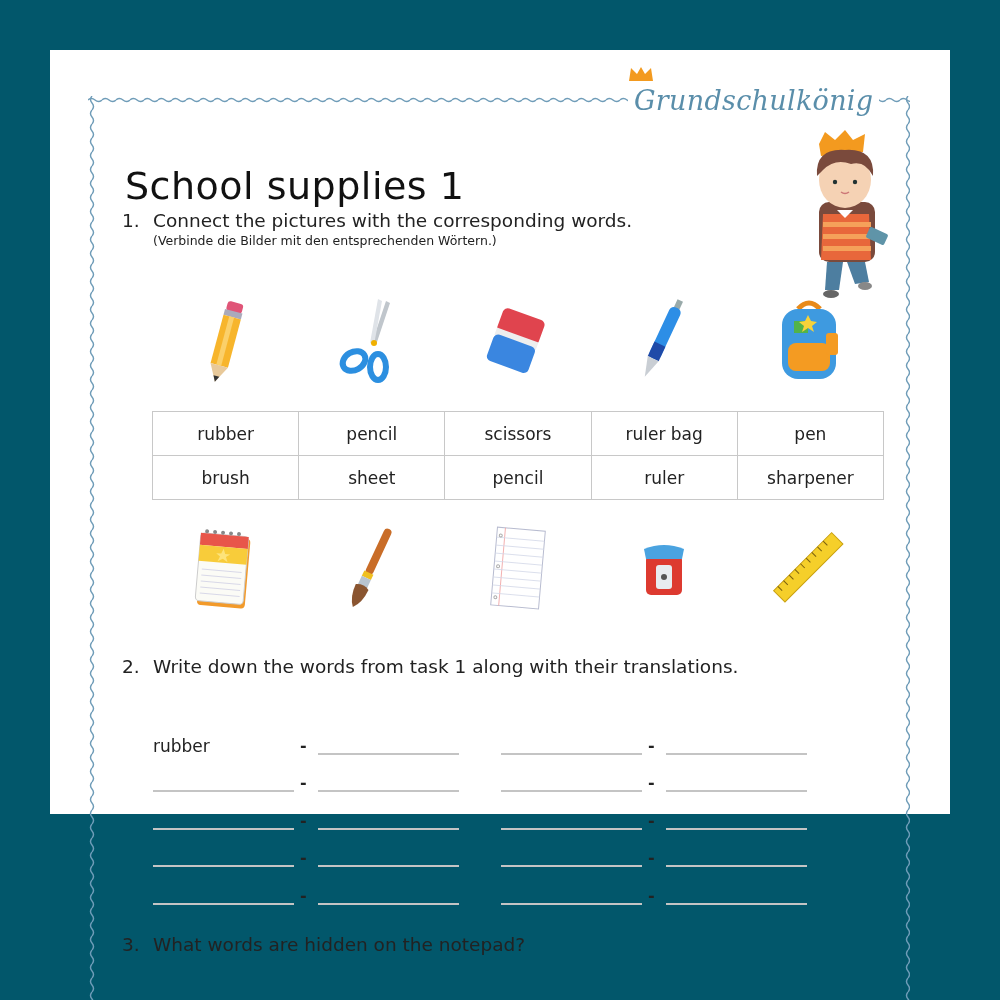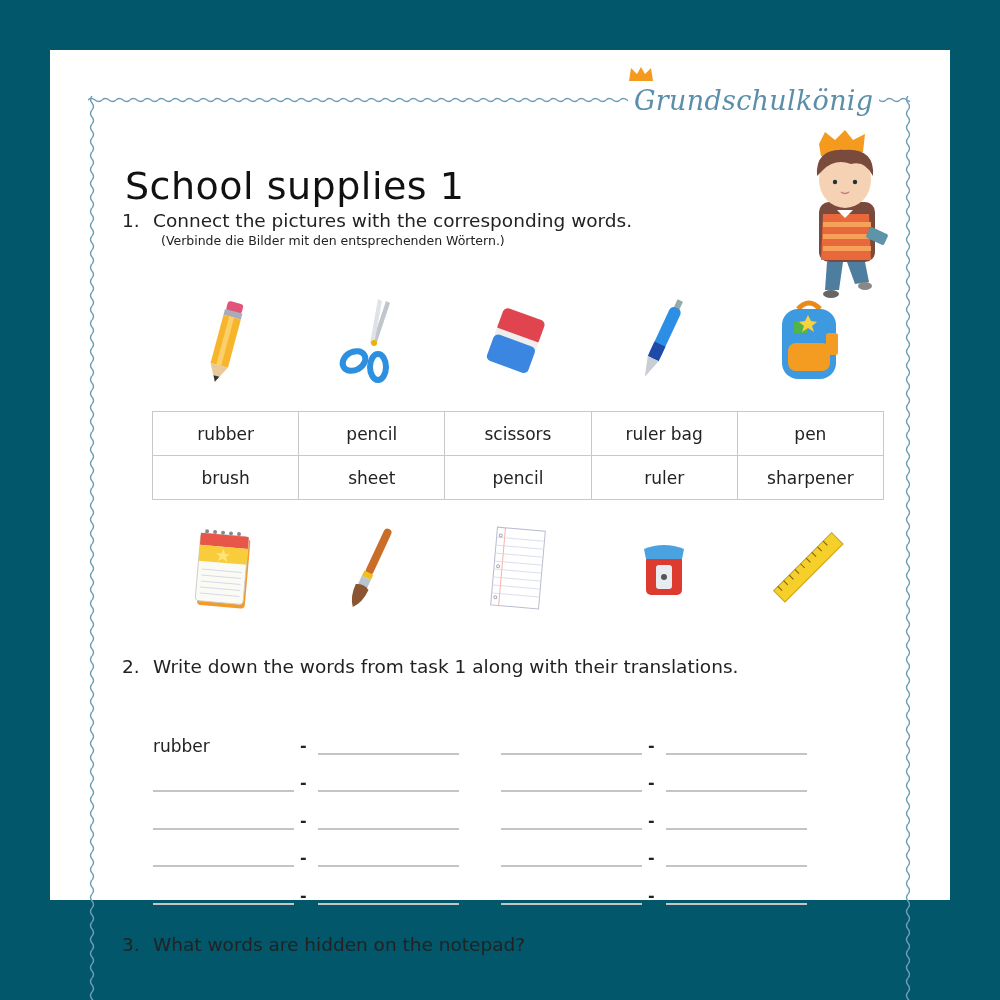--- a/index.html
+++ b/index.html
@@ -6,21 +6,21 @@
     html, body { width: 1000px; height: 1000px; overflow: hidden; }
     body {
       background: #02576b;
       position: relative;
       font-family: "DejaVu Sans", sans-serif;
       color: #111;
     }
     .sheet {
       position: absolute;
       left: 50px; top: 50px;
-      width: 900px; height: 850px;
+      width: 900px; height: 764px;
       background: #ffffff;
     }
     .wavy-border {
       position: absolute;
       left: 38px; top: 46px;
       width: 822px; height: 920px;
     }
     .brand {
       position: absolute;
       left: 578px; top: 30px;
@@ -57,21 +57,21 @@
       left: 72px;
     }
     .task-line {
       display: flex;
       align-items: baseline;
       font-size: 18.5px;
       color: #222;
     }
     .task-num { width: 31px; }
     .task-sub {
-      margin-left: 39px;
+      margin-left: 31px;
       font-size: 12.5px;
       color: #222;
       margin-top: 2px;
     }
     .boy {
       position: absolute;
       left: 735px; top: 80px;
       width: 120px; height: 180px;
     }
     .pic-row {

